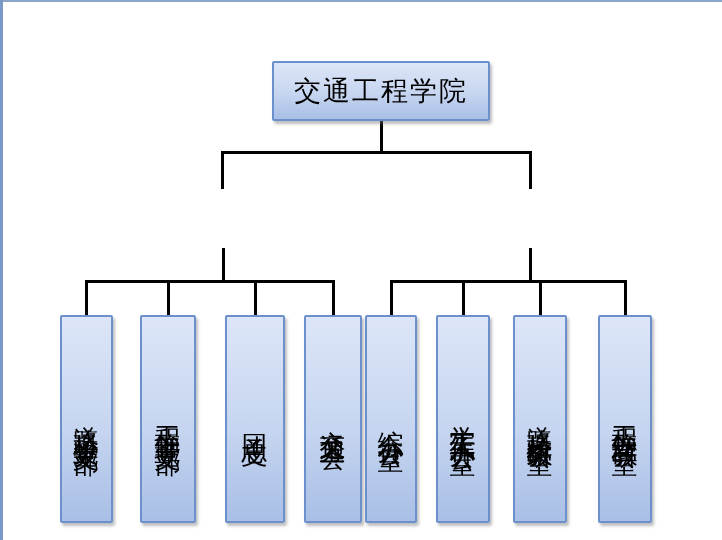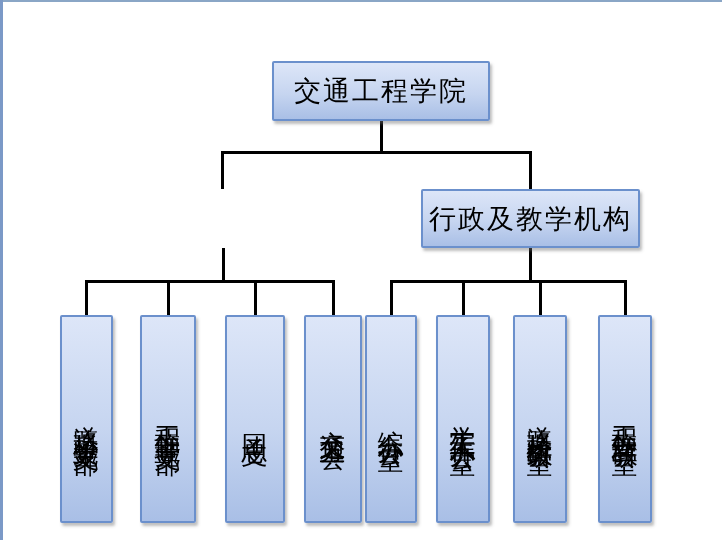--- a/index.html
+++ b/index.html
@@ -81,23 +81,20 @@
   <div class="line" style="left:390px;top:280px;width:237px;height:3px"></div>
   <div class="line" style="left:390px;top:280px;width:3px;height:35px"></div>
   <div class="line" style="left:462px;top:280px;width:3px;height:35px"></div>
   <div class="line" style="left:539px;top:280px;width:3px;height:35px"></div>
   <div class="line" style="left:624px;top:280px;width:3px;height:35px"></div>
 
   <div class="node" style="left:272px;top:61px;width:218px;height:60px">
     <span class="hlabel">交通工程学院</span>
   </div>
 
-  <div class="node" style="left:421px;top:189px;width:219px;height:59px">
-    <span class="hlabel">行政及教学机构</span>
-  </div>
 
   <div class="node" style="left:60px;top:315px;width:53px;height:208px">
     <span class="vlabel">道路桥梁党支部</span>
   </div>
   <div class="node" style="left:140px;top:315px;width:56px;height:208px">
     <span class="vlabel">工程管理党支部</span>
   </div>
   <div class="node" style="left:225px;top:315px;width:60px;height:208px">
     <span class="vlabel">团总支</span>
   </div>

